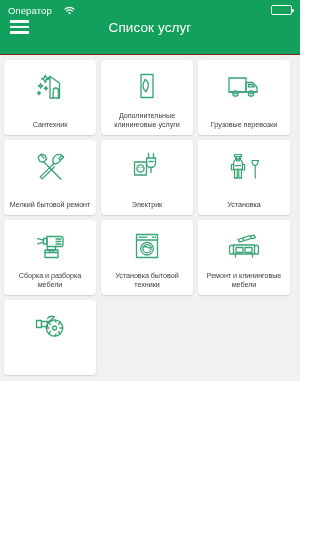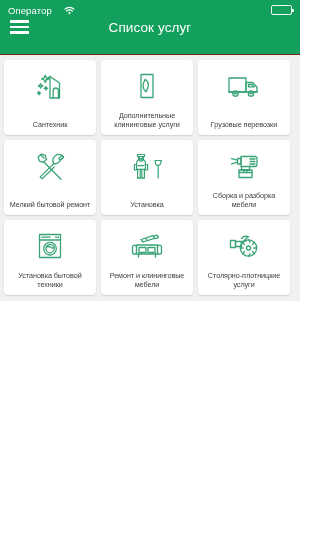--- a/index.html
+++ b/index.html
@@ -238,20 +238,35 @@
             <path d="M26.9 4.4l-3.1 3.1 1.6 1.6 3.1-3.1"></path>
             <path d="M28.5 6l-1.6-1.6a6 6 0 0 0-8.2 8.2l-1.5 1.5"></path>
             <path d="M17.2 14.1l-12 11.8 2 2 12-11.9"></path>
             <path d="M25.4 9.1c2-2 3.1-2.4 3.1-3.1"></path>
             <path d="M18.7 12.6a6 6 0 0 0 6.7-3.5"></path>
           </svg>
         </div>
         <div class="card-label">Мелкий бытовой ремонт</div>
       </div>
 
+      <div class="card">
+        <div class="card-icon">
+          <svg width="30" height="30" viewBox="0 0 30 30" fill="none" stroke="currentColor" stroke-width="1.3" stroke-linecap="round" stroke-linejoin="round">
+            <path d="M2.5 11h12v13h-12z"></path>
+            <circle cx="8.5" cy="17.5" r="3.6"></circle>
+            <circle cx="7" cy="16.5" r="0.7" fill="currentColor" stroke="none"></circle>
+            <circle cx="10" cy="16.5" r="0.7" fill="currentColor" stroke="none"></circle>
+            <path d="M16.5 2.5V7M21.5 2.5V7"></path>
+            <path d="M14.5 7h9v5a4.5 4.5 0 0 1-4.5 4.5h0A4.5 4.5 0 0 1 14.5 12z"></path>
+            <path d="M19 16.5v5"></path>
+            <path d="M16.8 10.5h4.4"></path>
+          </svg>
+        </div>
+        <div class="card-label">Электрик</div>
+      </div>
 
       <div class="card">
         <div class="card-icon">
           <svg width="32" height="30" viewBox="0 0 32 30" fill="none" stroke="currentColor" stroke-width="1.2" stroke-linecap="round" stroke-linejoin="round">
             <path d="M6.5 3.5h7v2h-7z"></path>
             <path d="M7.5 5.5a2.5 2.5 0 0 0 5 0"></path>
             <circle cx="10" cy="7.8" r="2.3"></circle>
             <path d="M5.6 12.2a4.4 4.4 0 0 1 8.8 0v6.2H5.6z"></path>
             <path d="M5.6 13.5H3.4v5.5h2.2M14.4 13.5h2.2v5.5h-2.2"></path>
             <path d="M6.6 18.4v8.6h2.6v-8.6M10.8 18.4V27h2.6v-8.6"></path>
@@ -318,20 +333,19 @@
             <path d="M2.5 8.5h5v7h-5z"></path>
             <path d="M7.5 9.5h6v5h-6z"></path>
             <path d="M13.5 6.5c1.8-2.2 4.6-2.6 7-1.7"></path>
             <path d="M13.5 10.5l6.5-5.2"></path>
             <circle cx="20.5" cy="16" r="8.2"></circle>
             <circle cx="20.5" cy="16" r="2"></circle>
             <path d="M20.5 7.8l1.6 2.4M26.3 10.2l-1.7 2.3M28.7 16h-2.9M26.3 21.8l-1.7-2.3M20.5 24.2l1.6-2.4M14.7 21.8l1.7-2.3M12.3 16h2.9M14.7 10.2l1.7 2.3"></path>
             <path d="M13.2 11.2c1.3-1.8 3.6-2.2 5.2-2.3"></path>
           </svg>
         </div>
-        <div class="card-label">Столярно-плотницкие услуги</div>
       </div>
 
     </div>
   </div>
 
   <div class="filler"></div>
 </div>
 
 </body></html>

